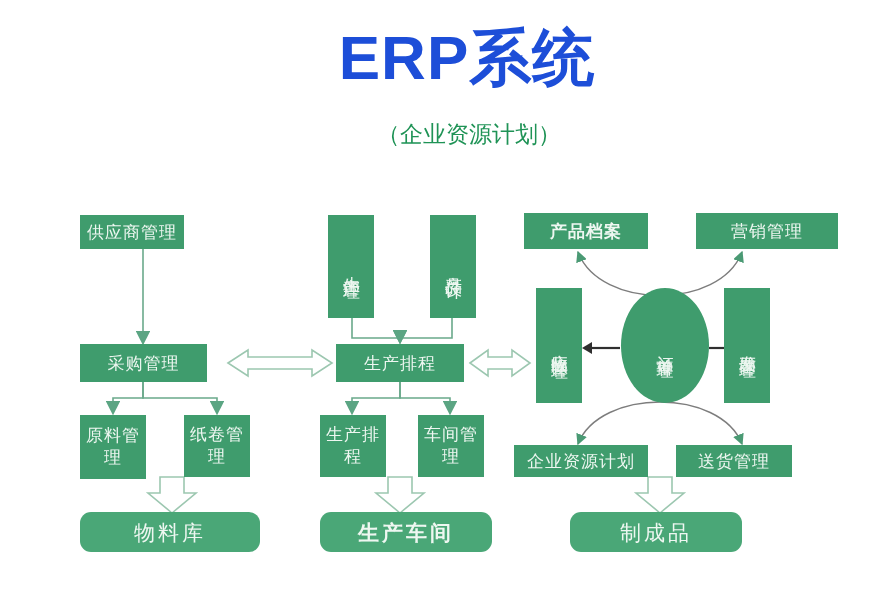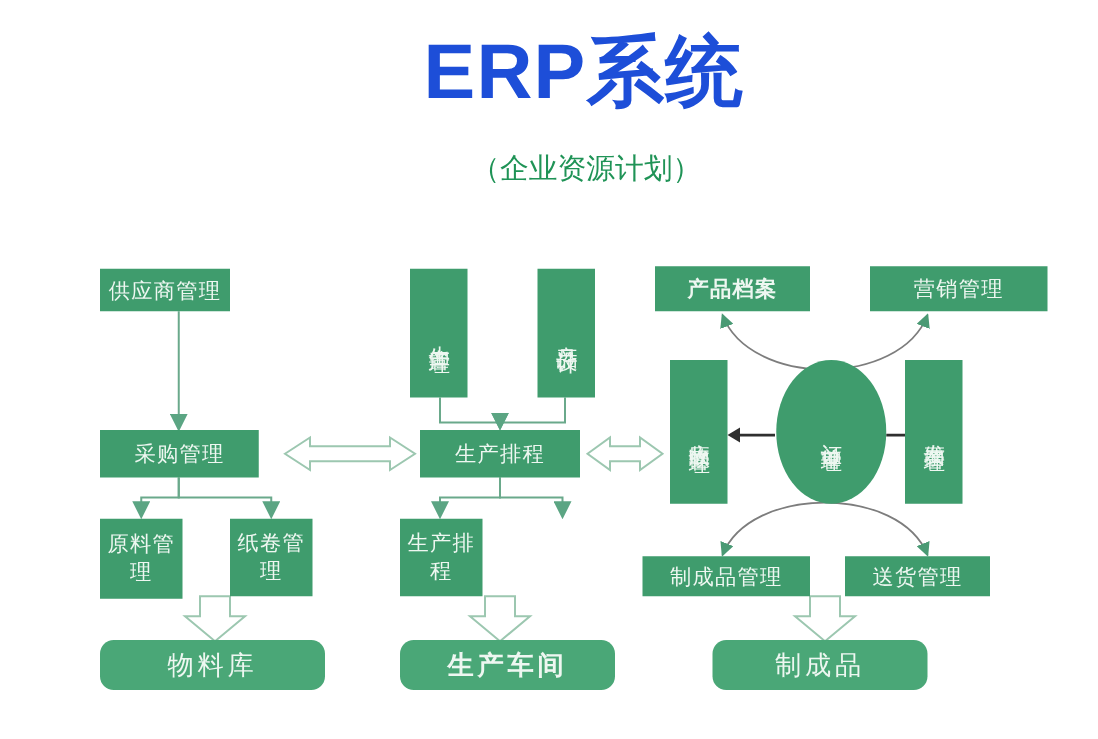--- a/index.html
+++ b/index.html
@@ -155,32 +155,33 @@
   <div class="node rounded" style="left:80px;top:512px;width:180px;height:40px;">物料库</div>
 
   <div class="node vert" style="left:328px;top:215px;width:46px;height:103px;">生产管理</div>
 
   <div class="node vert" style="left:430px;top:215px;width:46px;height:103px;">产品设计</div>
 
   <div class="node" style="left:336px;top:344px;width:128px;height:38px;">生产排程</div>
 
   <div class="node two-line" style="left:320px;top:415px;width:66px;height:62px;">生产排程</div>
 
+  <div class="node two-line" style="left:418px;top:415px;width:66px;height:62px;">车间管理</div>
 
   <div class="node rounded" style="left:320px;top:512px;width:172px;height:40px;font-weight:bold;">生产车间</div>
 
   <div class="node" style="left:524px;top:213px;width:124px;height:36px;font-weight:bold;">产品档案</div>
 
   <div class="node" style="left:696px;top:213px;width:142px;height:36px;">营销管理</div>
 
   <div class="node vert" style="left:536px;top:288px;width:46px;height:115px;">应收款管理</div>
 
   <div class="node ellipse" style="left:621px;top:288px;width:88px;height:115px;">订单管理</div>
 
   <div class="node vert" style="left:724px;top:288px;width:46px;height:115px;">发票管理</div>
 
-  <div class="node" style="left:514px;top:445px;width:134px;height:32px;">制成品管理</div>
+  <div class="node" style="left:514px;top:445px;width:134px;height:32px;">企业资源计划</div>
 
   <div class="node" style="left:676px;top:445px;width:116px;height:32px;">送货管理</div>
 
   <div class="node rounded" style="left:570px;top:512px;width:172px;height:40px;">制成品</div>
 
 </div>
 
 </body></html>

